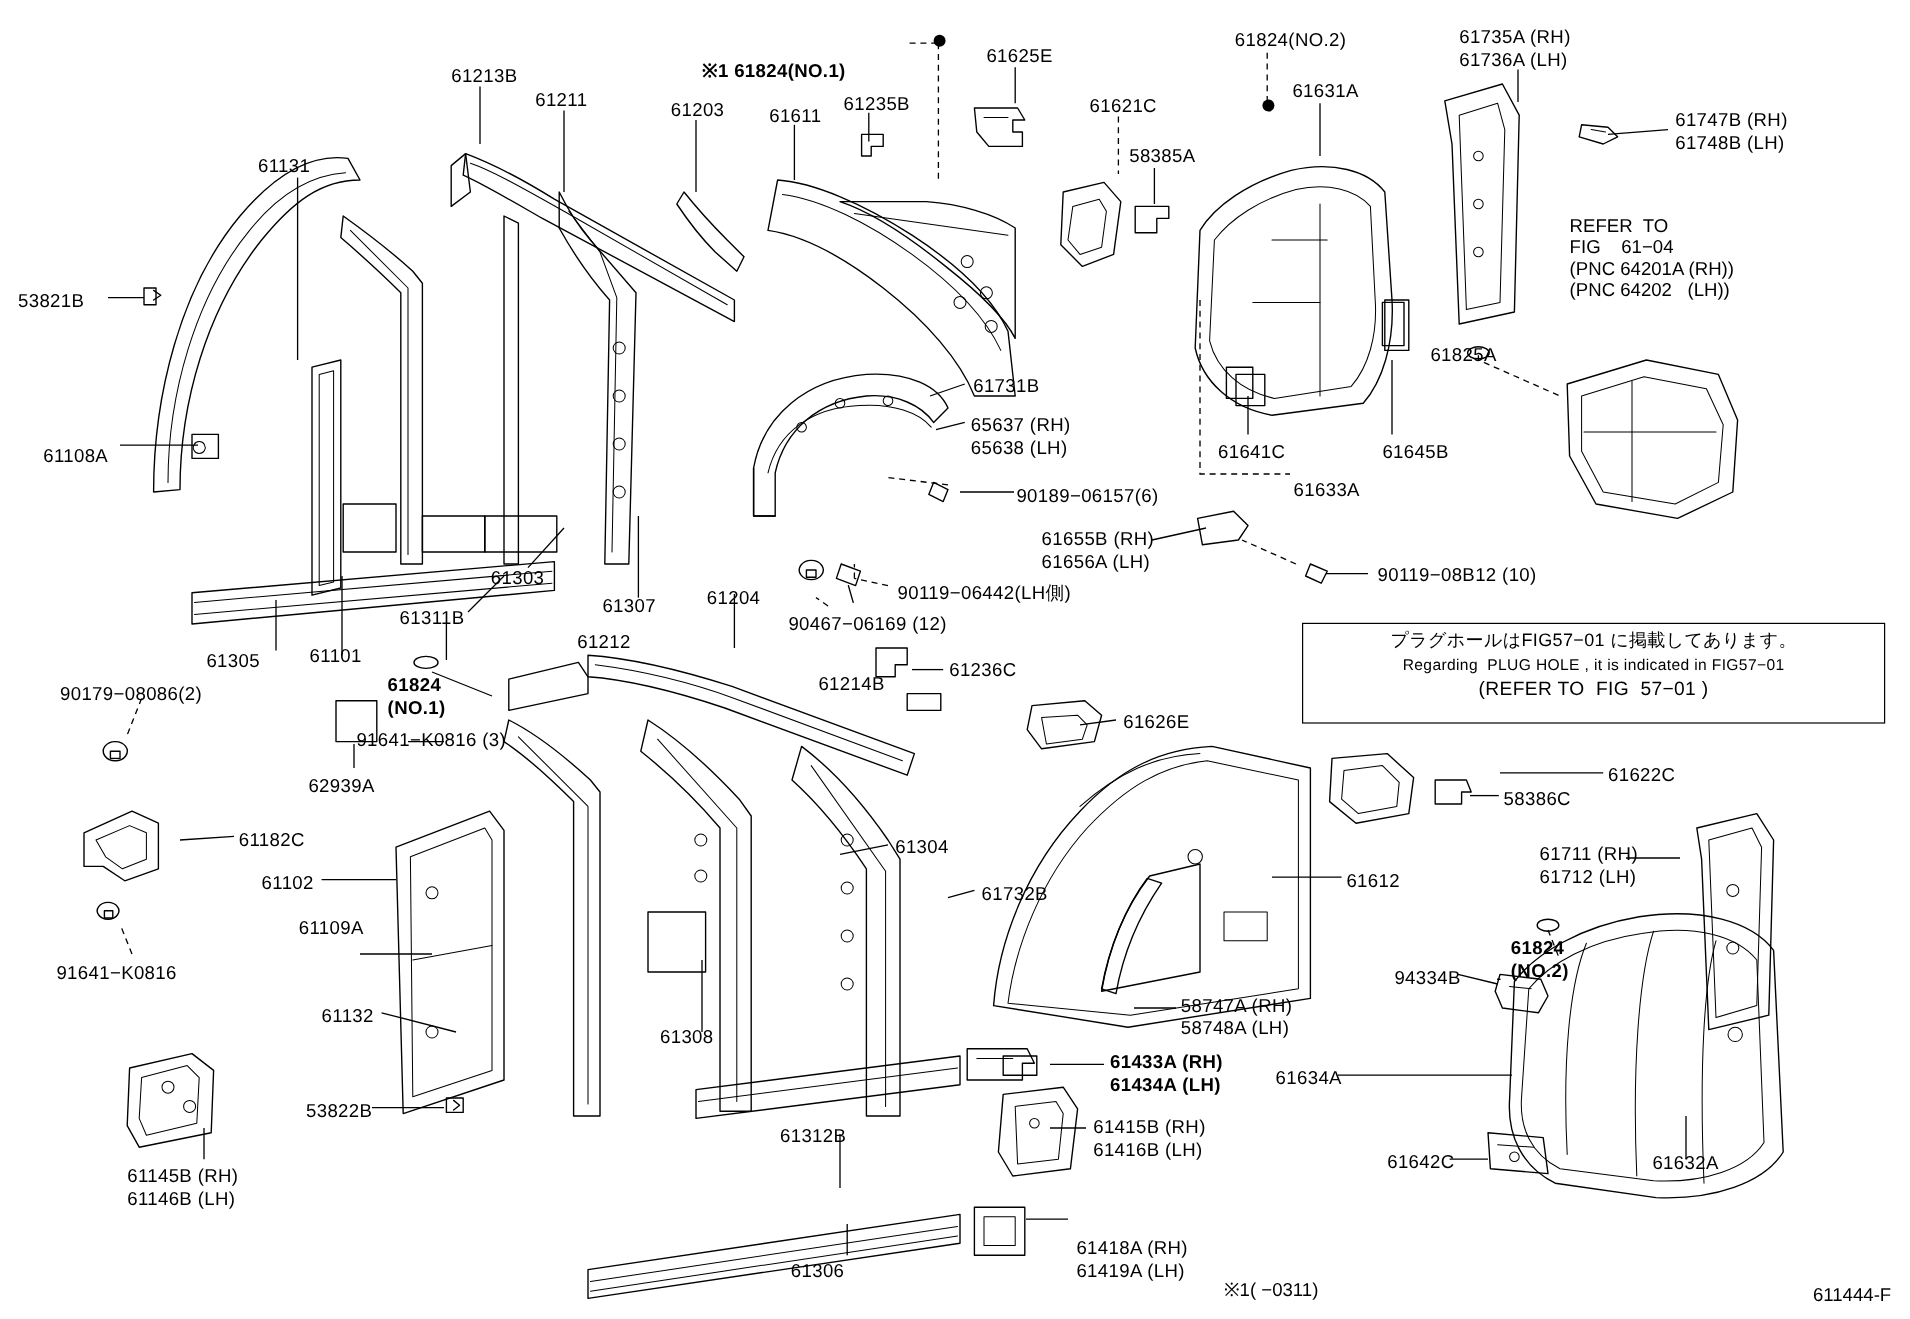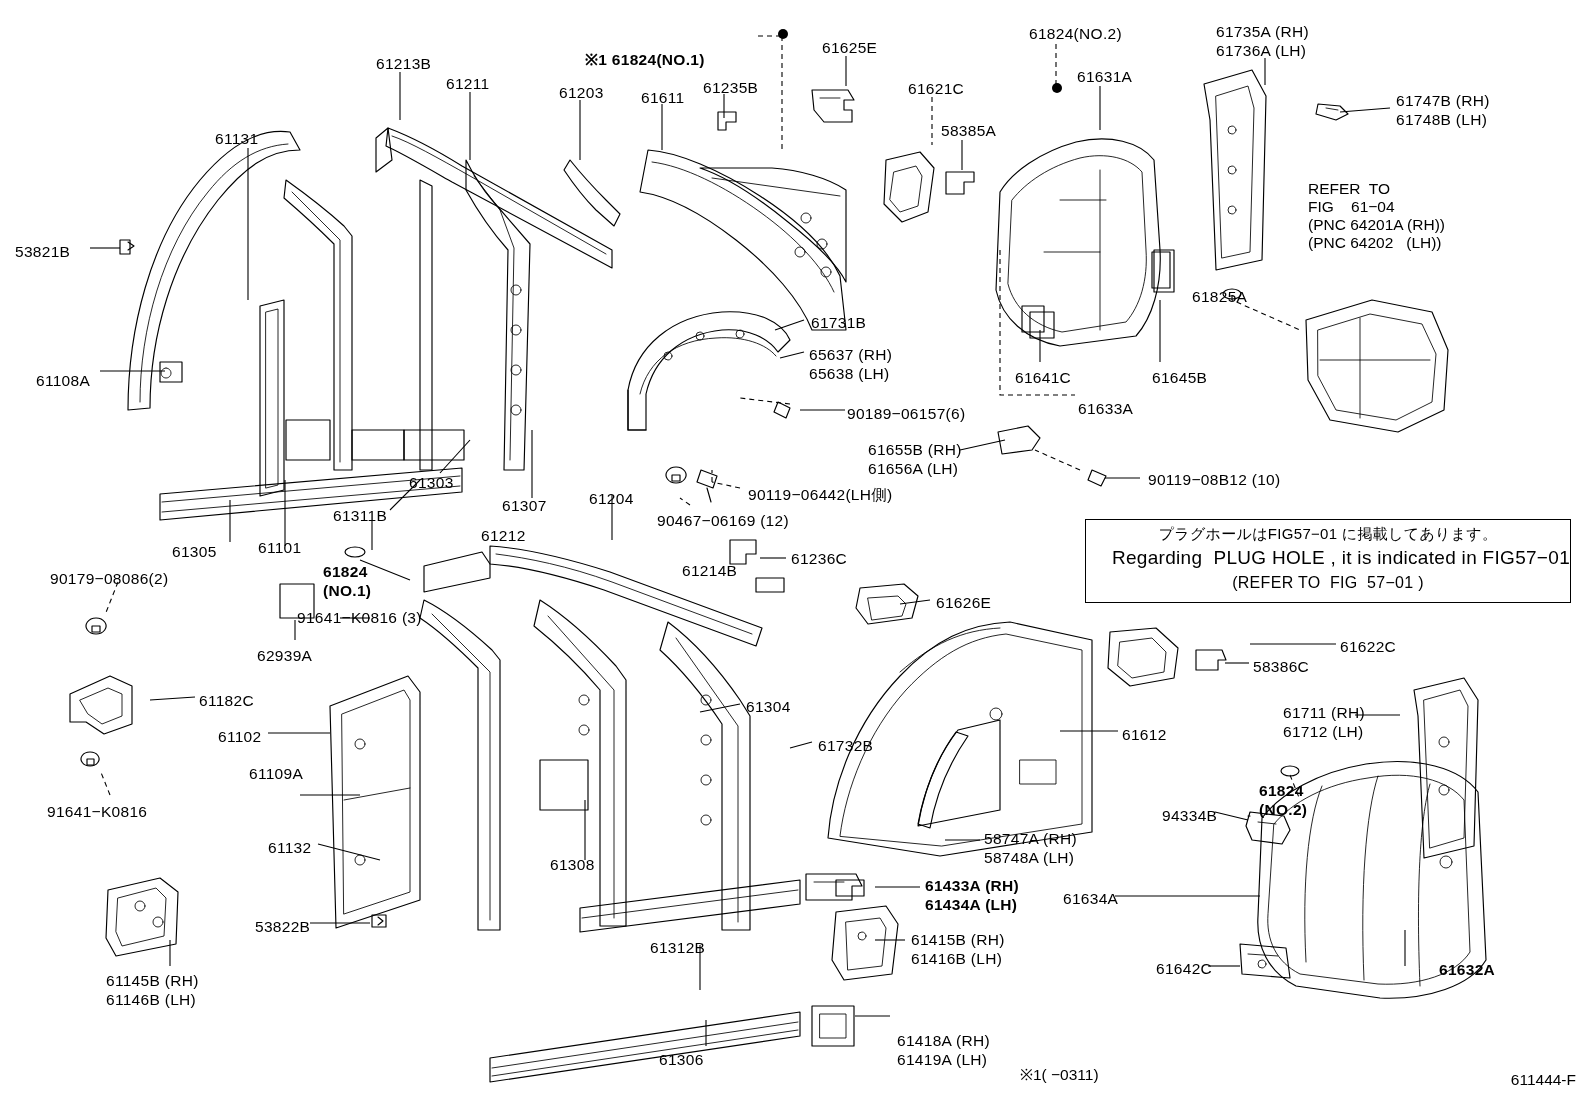--- a/index.html
+++ b/index.html
@@ -58,21 +58,21 @@
     position: absolute;
     left: 1085px;
     top: 519px;
     width: 486px;
     height: 84px;
     border: 1.4px solid #000;
     box-sizing: border-box;
     padding-top: 5px;
   }
   #note-box .l1 { font-size: 15px; text-align: center; display: block; }
-  #note-box .l2 { font-size: 19px; text-align: right; display: block; margin-top: 2px;}
+  #note-box .l2 { font-size: 13px; text-align: center; display: block; margin-top: 2px;}
   #note-box .l3 { font-size: 16px; text-align: center; display: block; margin-top: 3px; }
 
   #refer-block { position: absolute; left: 1308px; top: 180px; }
   #refer-block div { font-size: 15.5px; white-space: pre; }
 
   #footer-code { position: absolute; right: 16px; bottom: 10px; font-size: 15.5px; }
   #footer-note { position: absolute; left: 1020px; bottom: 14px; font-size: 15.5px; }
 </style>
 </head>
 <body>
@@ -437,21 +437,21 @@
   <div class="lbl" style="left:984px; top:829px;">58747A (RH)
 58748A (LH)</div>
   <div class="lbl" style="left:1063px; top:889px;">61634A</div>
   <div class="lbl" style="left:925px; top:876px;font-weight:bold;">61433A (RH)
 61434A (LH)</div>
   <div class="lbl" style="left:911px; top:930px;">61415B (RH)
 61416B (LH)</div>
   <div class="lbl" style="left:255px; top:917px;">53822B</div>
   <div class="lbl" style="left:650px; top:938px;">61312B</div>
   <div class="lbl" style="left:1156px; top:959px;">61642C</div>
-  <div class="lbl" style="left:1439px; top:960px;font-weight:bold;">61632A</div>
+  <div class="lbl" style="left:1377px; top:960px;">61632A</div>
   <div class="lbl" style="left:106px; top:971px;">61145B (RH)
 61146B (LH)</div>
   <div class="lbl" style="left:897px; top:1031px;">61418A (RH)
 61419A (LH)</div>
   <div class="lbl" style="left:659px; top:1050px;">61306</div>
 
   <div id="refer-block">
     <div>REFER  TO</div>
     <div>FIG    61−04</div>
     <div>(PNC 64201A (RH))</div>

